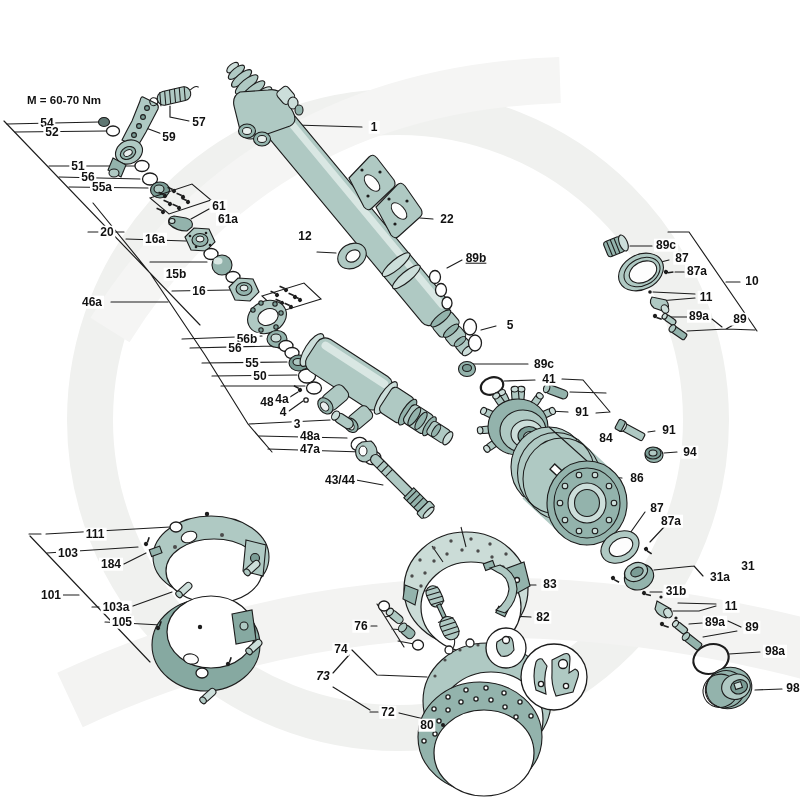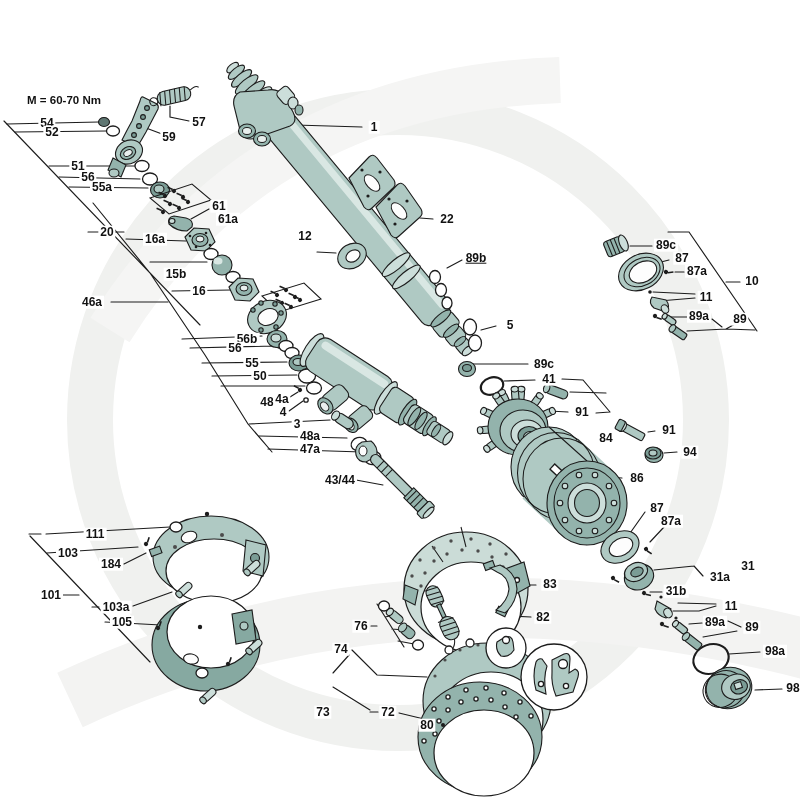--- a/index.html
+++ b/index.html
@@ -593,21 +593,21 @@
       <div class="lbl" style="left: 282px; top: 399px;">4a</div>
       <div class="lbl" style="left: 283px; top: 412px;">4</div>
       <div class="lbl" style="left: 297px; top: 424px;">3</div>
       <div class="lbl" style="left: 310px; top: 436px;">48a</div>
       <div class="lbl" style="left: 310px; top: 449px;">47a</div>
       <div class="lbl" style="left: 340px; top: 480px;">43/44</div>
       <div class="lbl" style="left: 550px; top: 584px;">83</div>
       <div class="lbl" style="left: 543px; top: 617px;">82</div>
       <div class="lbl" style="left: 361px; top: 626px;">76</div>
       <div class="lbl" style="left: 341px; top: 649px;">74</div>
-      <div class="lbl" style="left: 323px; top: 712px;">73</div>
+      <div class="lbl" style="left: 323px; top: 676px; font-style: italic;">73</div>
       <div class="lbl" style="left: 388px; top: 712px;">72</div>
       <div class="lbl" style="left: 427px; top: 725px;">80</div>
       <div class="lbl" style="left: 55px; top: 534px; margin-left: 40px;">111</div>
       <div class="lbl" style="left: 68px; top: 553px;">103</div>
       <div class="lbl" style="left: 111px; top: 564px;">184</div>
       <div class="lbl" style="left: 51px; top: 595px;">101</div>
       <div class="lbl" style="left: 116px; top: 607px;">103a</div>
       <div class="lbl" style="left: 122px; top: 622px;">105</div>
     </div>
 </div>

